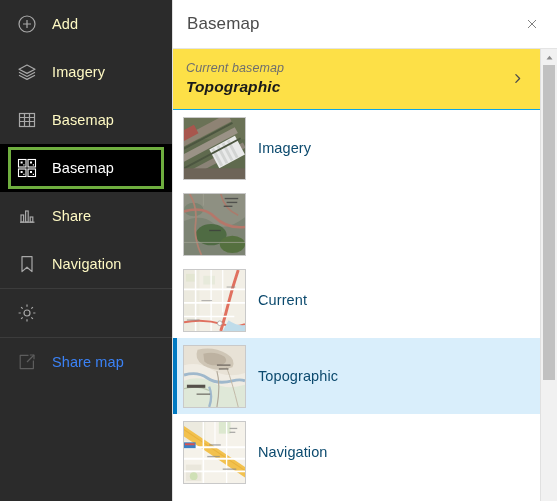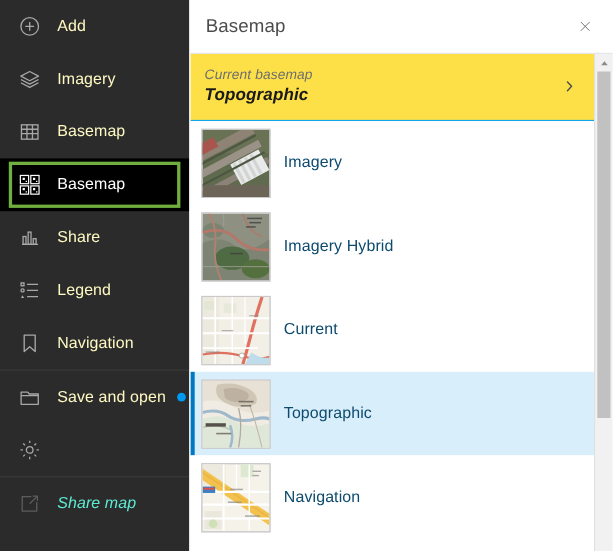--- a/index.html
+++ b/index.html
@@ -45,21 +45,21 @@
     width: 22px;
     height: 22px;
     flex: 0 0 22px;
     margin-right: 14px;
     display: flex;
     align-items: center;
     justify-content: center;
   }
   .nav-item .nav-icon svg { display:block; }
   .nav-label { white-space: nowrap; letter-spacing: .1px; }
-  .nav-item.disabled { color: #5eead4; font-style: italic; }
+  .nav-item.disabled { color: #3b82f6; }
   .nav-divider {
     height: 1px;
     background: #3c3c3c;
     margin: 0;
   }
 
   
   .nav-item.selected {
     background: #000000;
     color: #ffffff;
@@ -285,53 +285,32 @@
         <svg viewBox="0 0 22 22" width="22" height="22" fill="none" stroke="#a8a8a8" stroke-width="1.2">
           <path d="M4 17.2h14.5"></path>
           <rect x="5" y="10" width="2.6" height="7"></rect>
           <rect x="9.6" y="6" width="2.6" height="11"></rect>
           <rect x="14.2" y="12" width="2.6" height="5"></rect>
         </svg>
       </span>
       <span class="nav-label">Share</span>
     </div>
 
-    <div class="nav-item">
-      <span class="nav-icon">
-        <svg viewBox="0 0 22 22" width="22" height="22" fill="none" stroke="#a8a8a8" stroke-width="1.2">
-          <rect x="3.2" y="4.2" width="2.6" height="2.6"></rect>
-          <circle cx="4.5" cy="11" r="1.4"></circle>
-          <path d="M4.5 15.4l1.5 2.4H3z" fill="#a8a8a8" stroke="none"></path>
-          <path d="M8.6 5.5h10M8.6 11h10M8.6 16.6h10"></path>
-        </svg>
-      </span>
-      <span class="nav-label">Legend</span>
-    </div>
 
     <div class="nav-item">
       <span class="nav-icon">
         <svg viewBox="0 0 22 22" width="22" height="22" fill="none" stroke="#a8a8a8" stroke-width="1.2" stroke-linejoin="round">
           <path d="M6 3.6h10v15l-5-4.4-5 4.4z"></path>
         </svg>
       </span>
       <span class="nav-label">Navigation</span>
     </div>
 
     <div class="nav-divider"></div>
 
-    <div class="nav-item">
-      <span class="nav-icon">
-        <svg viewBox="0 0 22 22" width="22" height="22" fill="none" stroke="#a8a8a8" stroke-width="1.2" stroke-linejoin="round">
-          <path d="M3.2 6.4h6l1.4 1.8h8.2v9.4H3.2z"></path>
-            <path d="M3.2 9.6h15.6"></path>
-        </svg>
-      </span>
-      <span class="nav-label">Save and open</span>
-      <span class="badge-dot"></span>
-    </div>
 
     <div class="nav-item">
       <span class="nav-icon">
         <svg viewBox="0 0 22 22" width="22" height="22" fill="none" stroke="#a8a8a8" stroke-width="1.2">
           <circle cx="11" cy="11" r="3"></circle>
           <path d="M11 2.6v2.2M11 17.2v2.2M2.6 11h2.2M17.2 11h2.2M5.1 5.1l1.6 1.6M15.3 15.3l1.6 1.6M16.9 5.1l-1.6 1.6M6.7 15.3l-1.6 1.6"></path>
         </svg>
       </span>
     </div>
 
@@ -418,21 +397,20 @@
                     <rect x="44" y="8" width="11" height="1.4"></rect>
                   <rect x="41" y="12" width="9" height="1.4"></rect>
                   <rect x="26" y="37" width="12" height="1.4"></rect>
                 </g>
                 <g stroke="#9fa292" stroke-width=".8" fill="none">
                   <path d="M0 50 H63"></path>
                     <path d="M20 0 V12"></path>
                 </g>
               </svg>
             </span>
-            <span class="bm-name">Imagery Hybrid</span>
           </div>
 
           <div class="bm-item">
             <span class="thumb">
               <svg viewBox="0 0 63 63" preserveAspectRatio="none">
                 <rect width="63" height="63" fill="#f2efe6"></rect>
                 <rect x="0" y="0" width="16" height="63" fill="#eceadf"></rect>
                 <rect x="2" y="4" width="10" height="8" fill="#e3e6d2"></rect>
                 <rect x="20" y="6" width="12" height="9" fill="#e7eadb"></rect>
                 <path d="M56 0 Q50 18 46 34 Q42 50 38 63" stroke="#e0705f" stroke-width="3" fill="none"></path>

